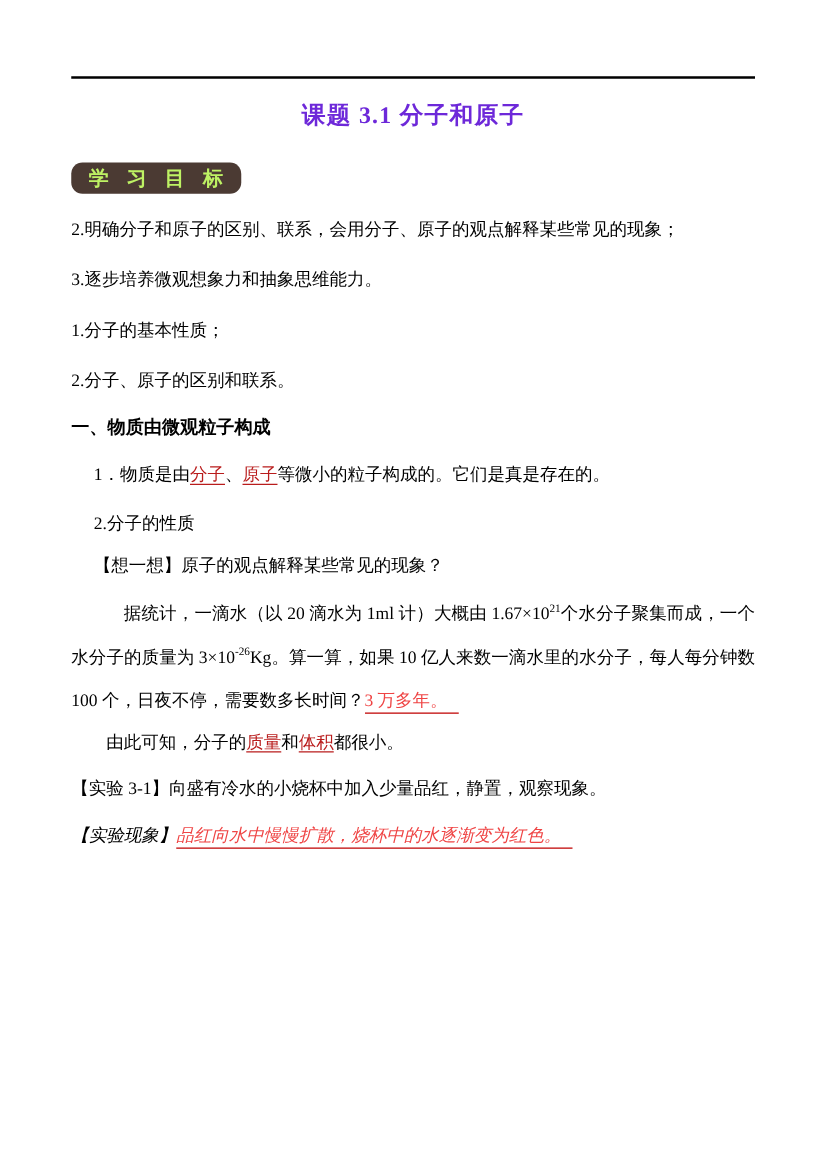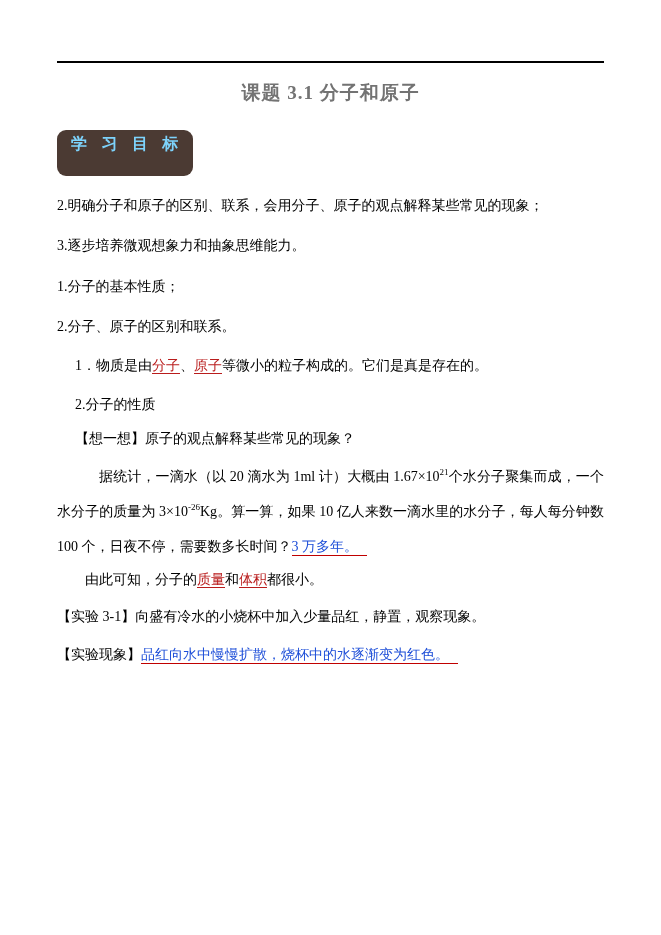--- a/index.html
+++ b/index.html
@@ -16,71 +16,71 @@
     width:547px;
   }
   .rule {
     margin-top:61px;
     border-top:2px solid #000000;
     height:0;
   }
   .title {
     margin-top:18px;
     text-align:center;
-    color:#737373;
+    color:#6d28d9;
     font-weight:bold;
     font-size:19px;
     line-height:24px;
     letter-spacing:1px;
     font-family:"Liberation Serif", serif;
   }
   .badge {
     display:inline-block;
     background:#4b3a33;
-    color:#7dd3fc;
+    color:#bef264;
     font-family:"Liberation Sans", sans-serif;
     font-weight:bold;
     font-size:16px;
     line-height:18px;
-    padding:5px 10px 23px 14px;
+    padding:5px 10px 2px 14px;
     border-radius:9px;
     letter-spacing:5px;
   }
   .badge-wrap1 { margin-top:25px; }
   .badge-wrap2 { margin-top:14px; }
   .badge-wrap3 { margin-top:16px; }
   p { font-size:14px; line-height:20px; margin:0; }
   .p-obj1 { margin-top:17px; }
   .p-gap20 { margin-top:20px; }
   .p-gap21 { margin-top:21px; }
   .p-gap19 { margin-top:19px; }
   .p-gap14 { margin-top:14px; }
   .p-gap17 { margin-top:17px; }
-  .p-gap18 { margin-top:18px; }
+  .p-gap18 { margin-top:18px;font-style:italic; }
   .heading {
     margin-top:16px;
     font-weight:bold;
     font-size:14.5px;
     line-height:20px;
   }
   .indent1 { padding-left:18px; }
   .stats {
     margin-top:10px;
     line-height:35px;
     text-align:justify;
     text-indent:42px;
   }
   .concl-small { margin-top:6px; padding-left:28px; }
   .link {
     color:#b91c1c;
     text-decoration:underline;
     text-underline-offset:3px;
   }
   .ans {
-    color:#1d4ed8;
+    color:#ef4444;
     border-bottom:1px solid #c00000;
     padding-right:9px;
     padding-bottom:1px;
   }
   sup { font-size:9px; line-height:0; }
 </style>
 </head>
 <body>
 
 <div class="doc">
@@ -94,20 +94,21 @@
   </div>
 
   <p class="p-gap20">2.明确分子和原子的区别、联系，会用分子、原子的观点解释某些常见的现象；</p>
   <p class="p-gap20">3.逐步培养微观想象力和抽象思维能力。</p>
 
 
   <p class="p-gap21">1.分子的基本性质；</p>
   <p class="p-gap20">2.分子、原子的区别和联系。</p>
 
 
+  <p class="heading">一、物质由微观粒子构成</p>
 
   <p class="p-gap19 indent1"><span>1．物质是由</span><span class="link">分子</span><span>、</span><span class="link">原子</span><span>等微小的粒子构成的。它们是真是存在的。</span></p>
 
   <p class="p-gap19 indent1">2.分子的性质</p>
 
   <p class="p-gap14 indent1">【想一想】原子的观点解释某些常见的现象？</p>
 
   <p class="stats"><span>据统计，一滴水（以 20 滴水为 1ml 计）大概由 1.67×10</span><sup>21</sup><span>个水分子聚集而成，一个水分子的质量为 3×10</span><sup>-26</sup><span>Kg。算一算，如果 10 亿人来数一滴水里的水分子，每人每分钟数 100 个，日夜不停，需要数多长时间？</span><span class="ans">3 万多年。</span></p>
 
   <p class="concl-small"><span>由此可知，分子的</span><span class="link">质量</span><span>和</span><span class="link">体积</span><span>都很小。</span></p>

